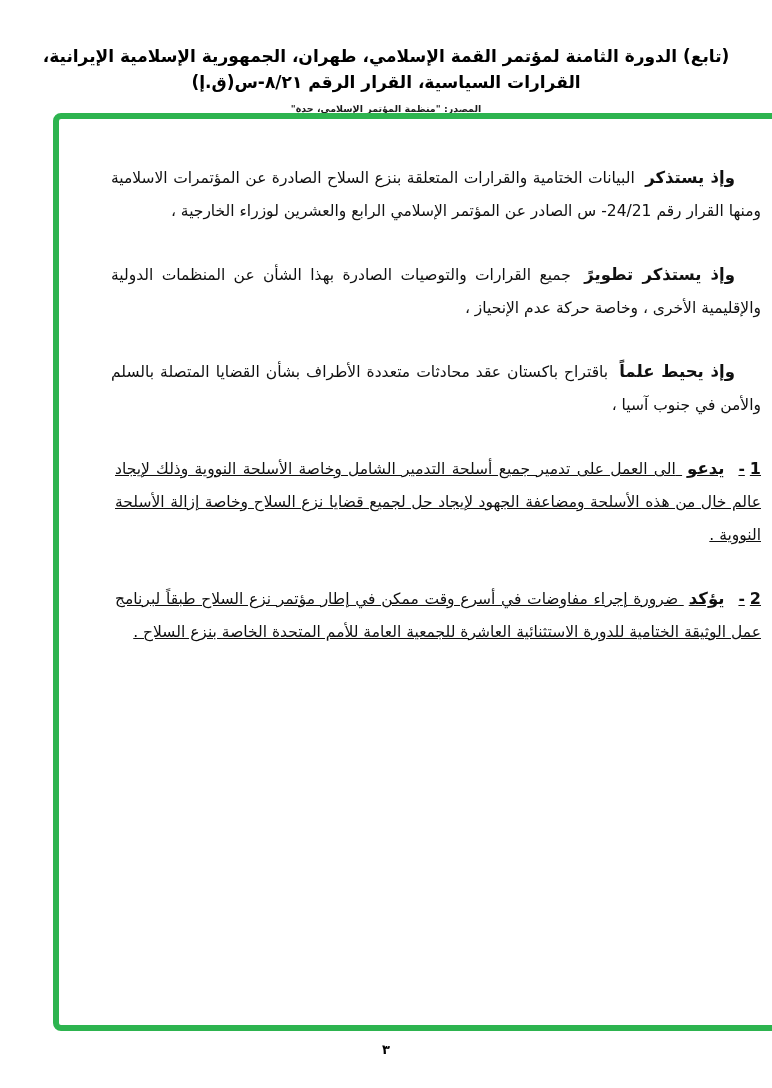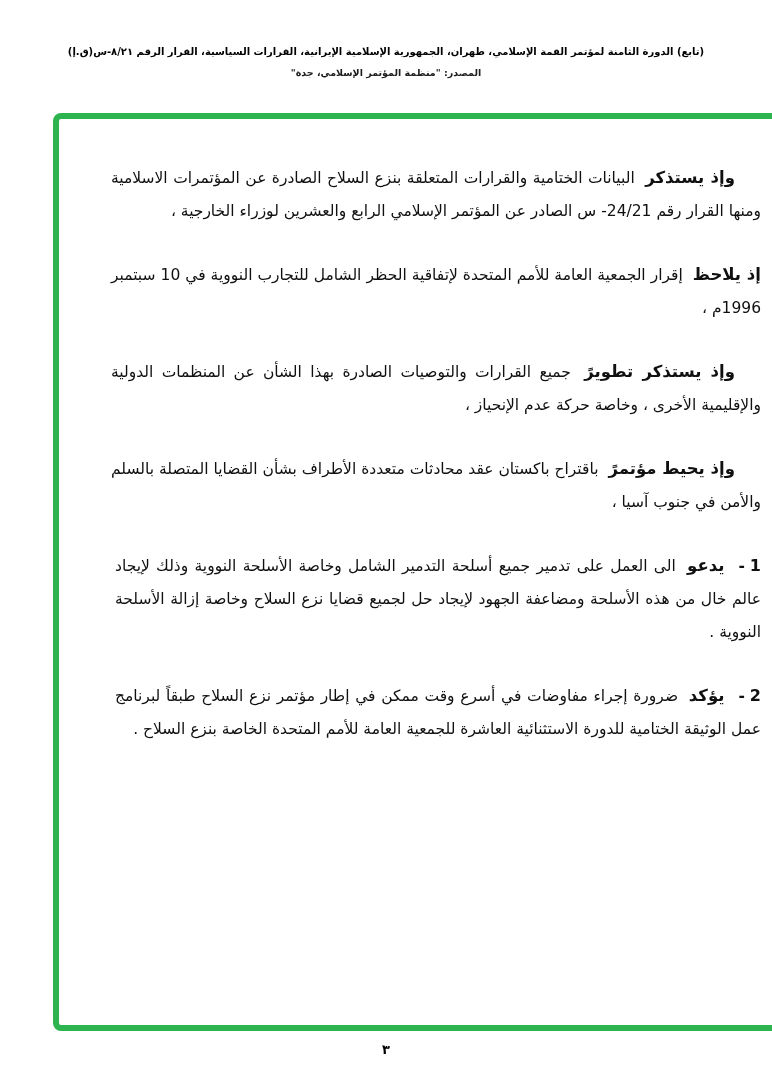--- a/index.html
+++ b/index.html
@@ -16,21 +16,21 @@
   .header {
     position: absolute;
     top: 44px;
     left: 34px;
     right: 34px;
     text-align: center;
     direction: rtl;
     font-weight: bold;
   }
   .header-title {
-    font-size: 10px;
+    font-size: 17px;
     line-height: 1.5;
     color: #000;
   }
   .header-source {
     margin-top: 8px;
     font-size: 9.5px;
     color: #1c1c1c;
   }
   .frame {
     position: absolute;
@@ -59,20 +59,21 @@
   }
   p.para.no-indent { text-indent: 0; }
   .lead {
     font-weight: bold;
     font-size: 16.5px;
     margin-left: 5px;
   }
   p.item {
     margin: 0 0 30px 4px;
     text-indent: 0;
+    text-decoration: underline;
   }
   .num {
     font-weight: bold;
     font-size: 16px;
   }
   .sep {
     font-weight: bold;
     margin: 0 5px 0 14px;
   }
   .pagenum {
@@ -95,32 +96,28 @@
 </div>
 
 <div class="frame" style="border-color: rgb(45, 180, 79);">
   <div class="content">
 
     <p class="para">
       <b class="lead">وإذ يستذكر</b>
       <span>البيانات الختامية والقرارات المتعلقة بنزع السلاح الصادرة عن المؤتمرات الاسلامية ومنها القرار رقم 24/21- س الصادر عن المؤتمر الإسلامي الرابع والعشرين لوزراء الخارجية ،</span>
     </p>
 
-    <p class="para no-indent">
-      <b class="lead">إذ يلاحظ</b>
-      <span>إقرار الجمعية العامة للأمم المتحدة لإتفاقية الحظر الشامل للتجارب النووية في 10 سبتمبر 1996م ،</span>
-    </p>
 
     <p class="para">
       <b class="lead">وإذ يستذكر تطويرً</b>
       <span>جميع القرارات والتوصيات الصادرة بهذا الشأن عن المنظمات الدولية والإقليمية الأخرى ، وخاصة حركة عدم الإنحياز ،</span>
     </p>
 
     <p class="para">
-      <b class="lead">وإذ يحيط مؤتمرً</b>
+      <b class="lead">وإذ يحيط علماً</b>
       <span>باقتراح باكستان عقد محادثات متعددة الأطراف بشأن القضايا المتصلة بالسلم والأمن في جنوب آسيا ،</span>
     </p>
 
     <p class="item">
       <span class="num">1</span><span class="sep">-</span><b class="lead">يدعو</b>
       <span>الى العمل على تدمير جميع أسلحة التدمير الشامل وخاصة الأسلحة النووية وذلك لإيجاد عالم خال من هذه الأسلحة ومضاعفة الجهود لإيجاد حل لجميع قضايا نزع السلاح وخاصة إزالة الأسلحة النووية .</span>
     </p>
 
     <p class="item">
       <span class="num">2</span><span class="sep">-</span><b class="lead">يؤكد</b>

